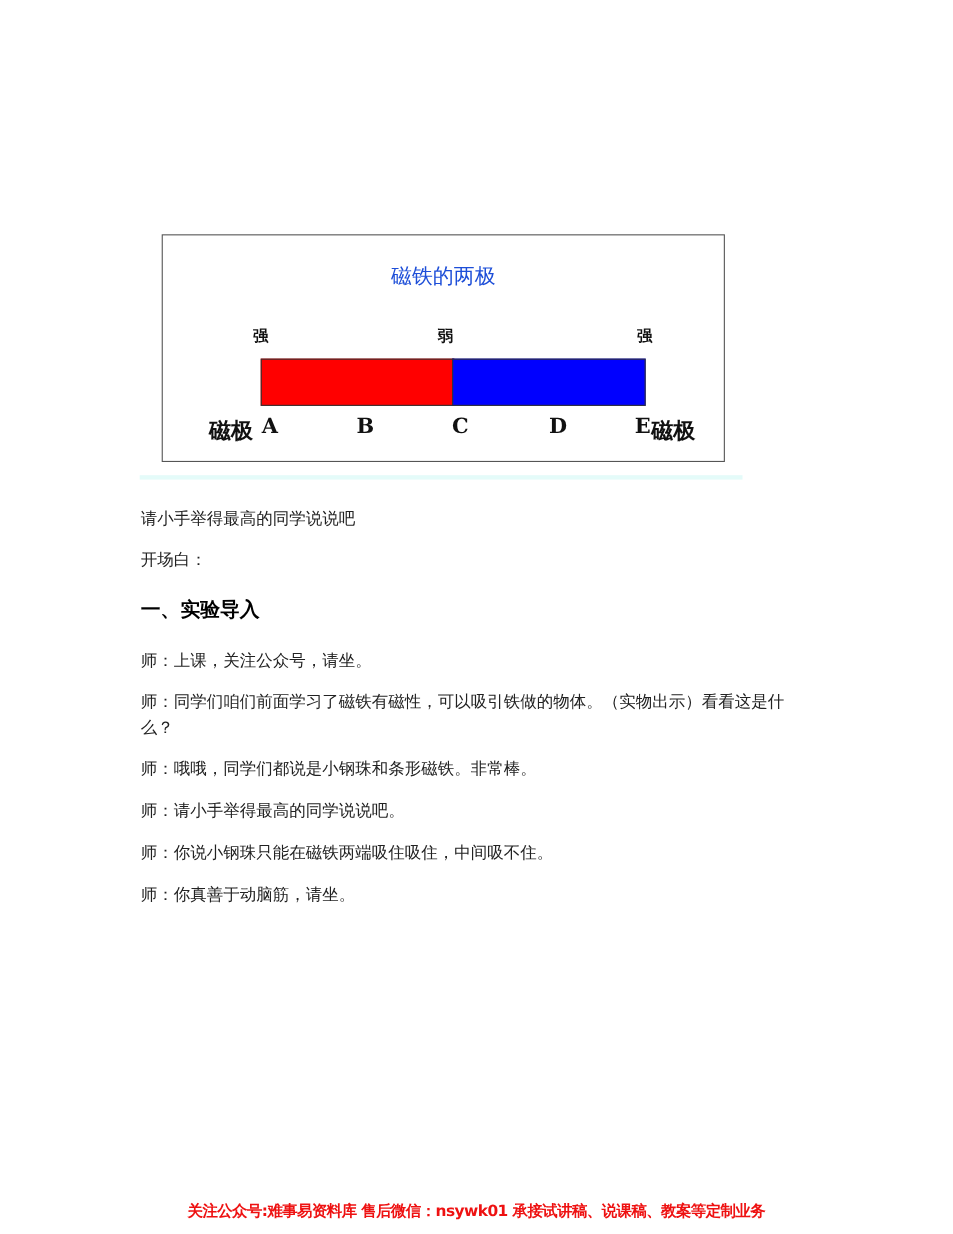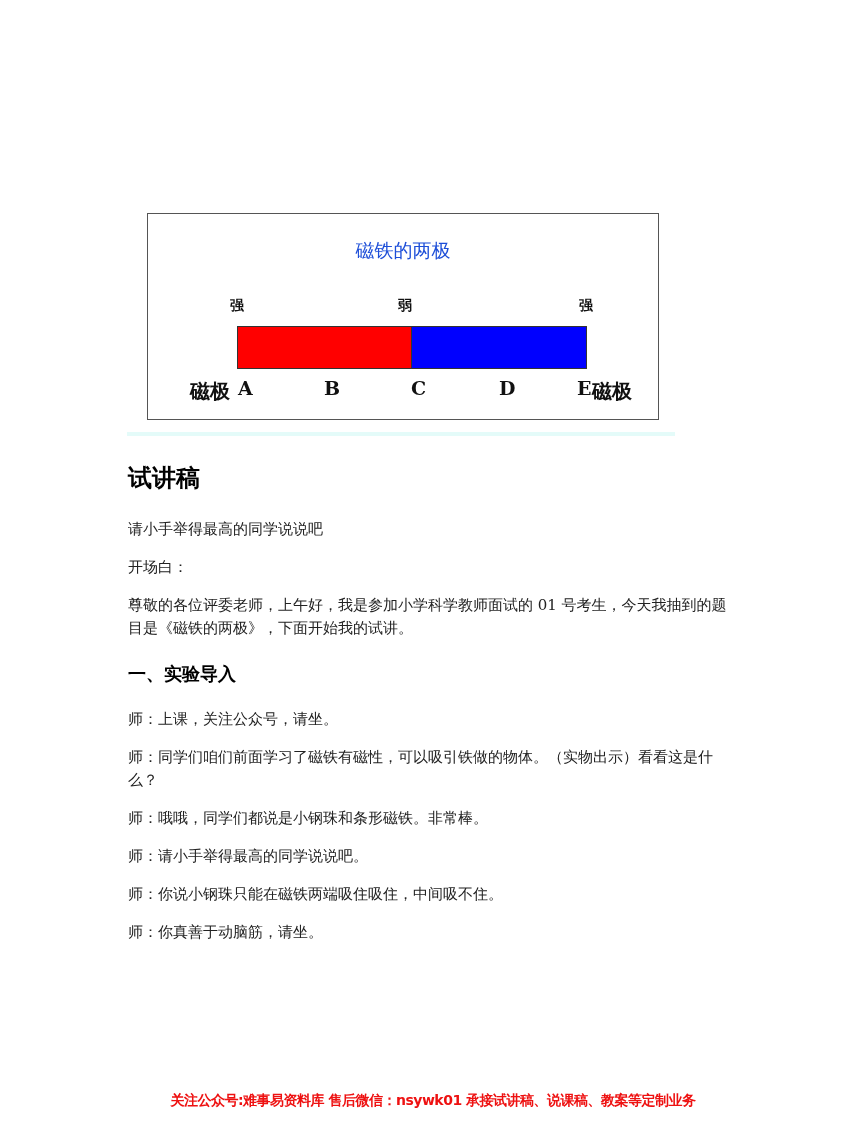--- a/index.html
+++ b/index.html
@@ -138,24 +138,22 @@
   <span class="point" style="left:176px;">B</span>
   <span class="point" style="left:263px;">C</span>
   <span class="point" style="left:351px;">D</span>
   <span class="point" style="left:429px;">E</span>
   <span class="pole-label" style="left:444px;">磁极</span>
 </div>
 
 <div class="cyan-rule"></div>
 
 <div class="content">
-  <h1 class="doc-title">试讲稿</h1>
   <p class="para">请小手举得最高的同学说说吧</p>
   <p class="para">开场白：</p>
-  <p class="para">尊敬的各位评委老师，上午好，我是参加小学科学教师面试的 01 号考生，今天我抽到的题目是《磁铁的两极》，下面开始我的试讲。</p>
   <h2 class="section">一、实验导入</h2>
   <p class="para">师：上课，关注公众号，请坐。</p>
   <p class="para">师：同学们咱们前面学习了磁铁有磁性，可以吸引铁做的物体。（实物出示）看看这是什么？</p>
   <p class="para">师：哦哦，同学们都说是小钢珠和条形磁铁。非常棒。</p>
   <p class="para">师：请小手举得最高的同学说说吧。</p>
   <p class="para">师：你说小钢珠只能在磁铁两端吸住吸住，中间吸不住。</p>
   <p class="para">师：你真善于动脑筋，请坐。</p>
 </div>
 
 <div class="footer">关注公众号:难事易资料库  售后微信：nsywk01  承接试讲稿、说课稿、教案等定制业务</div>

